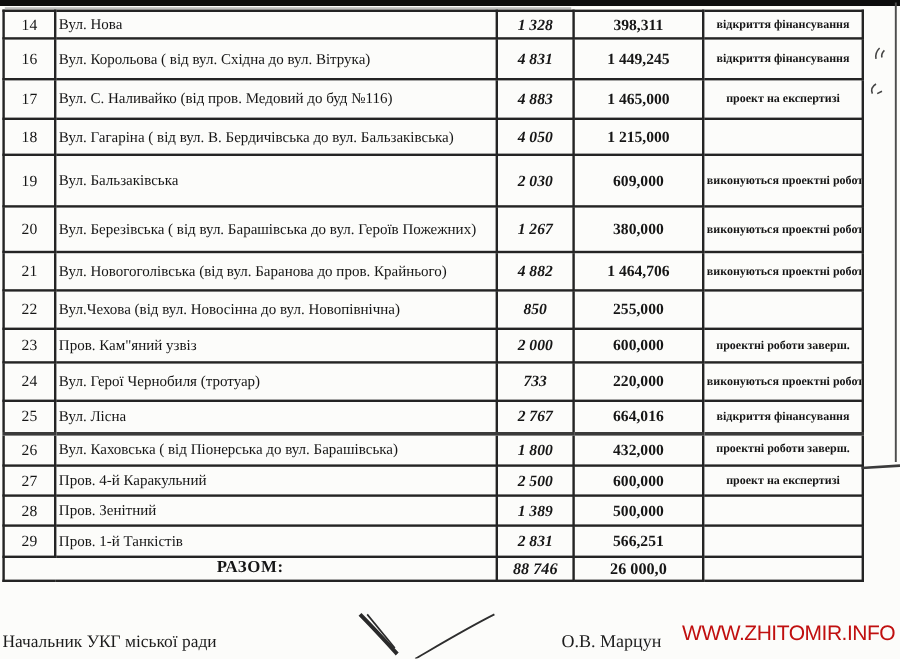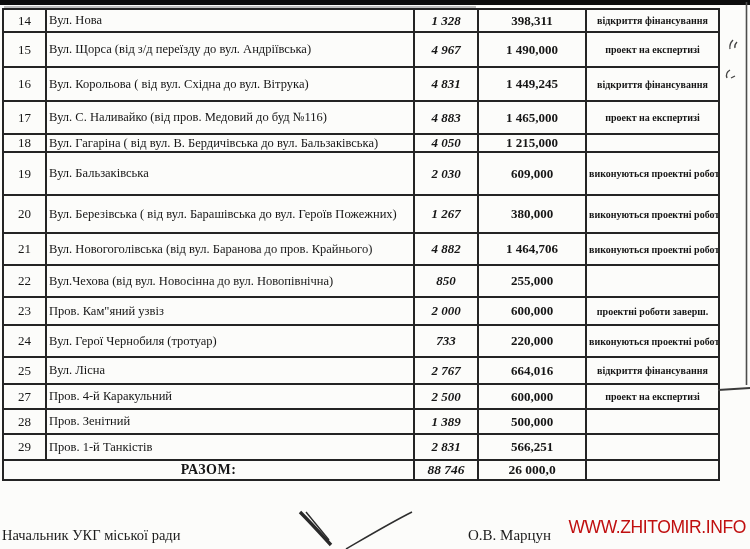--- a/index.html
+++ b/index.html
@@ -59,42 +59,35 @@
       <col style="width:133px">
   </colgroup>
   <tbody>
       <tr style="height: 23px;">
         <td class="row-number-cell">14</td>
         <td class="street-name-cell">Вул. Нова</td>
         <td class="length-cell">1 328</td>
         <td class="amount-cell">398,311</td>
         <td class="status-cell">відкриття фінансування</td>
       </tr>
-      <tr style="height: 35px;">
-        <td class="row-number-cell">15</td>
-        <td class="street-name-cell">Вул. Щорса (від з/д переїзду до вул. Андріївська)</td>
-        <td class="length-cell">4 967</td>
-        <td class="amount-cell">1 490,000</td>
-        <td class="status-cell">проект на експертизі</td>
-      </tr>
       <tr style="height: 34px; padding-left: 44px;">
         <td class="row-number-cell">16</td>
         <td class="street-name-cell">Вул. Корольова ( від вул. Східна до вул. Вітрука)</td>
         <td class="length-cell">4 831</td>
         <td class="amount-cell">1 449,245</td>
         <td class="status-cell">відкриття фінансування</td>
       </tr>
       <tr style="height: 33px; padding-left: 10px;">
         <td class="row-number-cell">17</td>
         <td class="street-name-cell">Вул. С. Наливайко (від пров. Медовий до буд №116)</td>
         <td class="length-cell">4 883</td>
         <td class="amount-cell">1 465,000</td>
         <td class="status-cell">проект на експертизі</td>
       </tr>
-      <tr style="height: 18px;">
+      <tr style="height: 30px;">
         <td class="row-number-cell">18</td>
         <td class="street-name-cell">Вул. Гагаріна ( від вул. В. Бердичівська до вул. Бальзаківська)</td>
         <td class="length-cell">4 050</td>
         <td class="amount-cell">1 215,000</td>
         <td class="status-cell"></td>
       </tr>
       <tr style="height: 43px; padding-left: 48px;">
         <td class="row-number-cell">19</td>
         <td class="street-name-cell">Вул. Бальзаківська</td>
         <td class="length-cell">2 030</td>
@@ -136,20 +129,27 @@
         <td class="amount-cell">220,000</td>
         <td class="status-cell">виконуються проектні роботи</td>
       </tr>
       <tr style="height: 27px;">
         <td class="row-number-cell">25</td>
         <td class="street-name-cell">Вул. Лісна</td>
         <td class="length-cell">2 767</td>
         <td class="amount-cell">664,016</td>
         <td class="status-cell">відкриття фінансування</td>
       </tr>
+      <tr class="smudged-top" style="height: 27px;">
+        <td class="row-number-cell">26</td>
+        <td class="street-name-cell">Вул. Каховська ( від Піонерська до вул. Барашівська)</td>
+        <td class="length-cell">1 800</td>
+        <td class="amount-cell">432,000</td>
+        <td class="status-cell">проектні роботи заверш.</td>
+      </tr>
       <tr style="height: 25px;">
         <td class="row-number-cell">27</td>
         <td class="street-name-cell">Пров. 4-й Каракульний</td>
         <td class="length-cell">2 500</td>
         <td class="amount-cell">600,000</td>
         <td class="status-cell">проект на експертизі</td>
       </tr>
       <tr style="height: 25px;">
         <td class="row-number-cell">28</td>
         <td class="street-name-cell">Пров. Зенітний</td>

